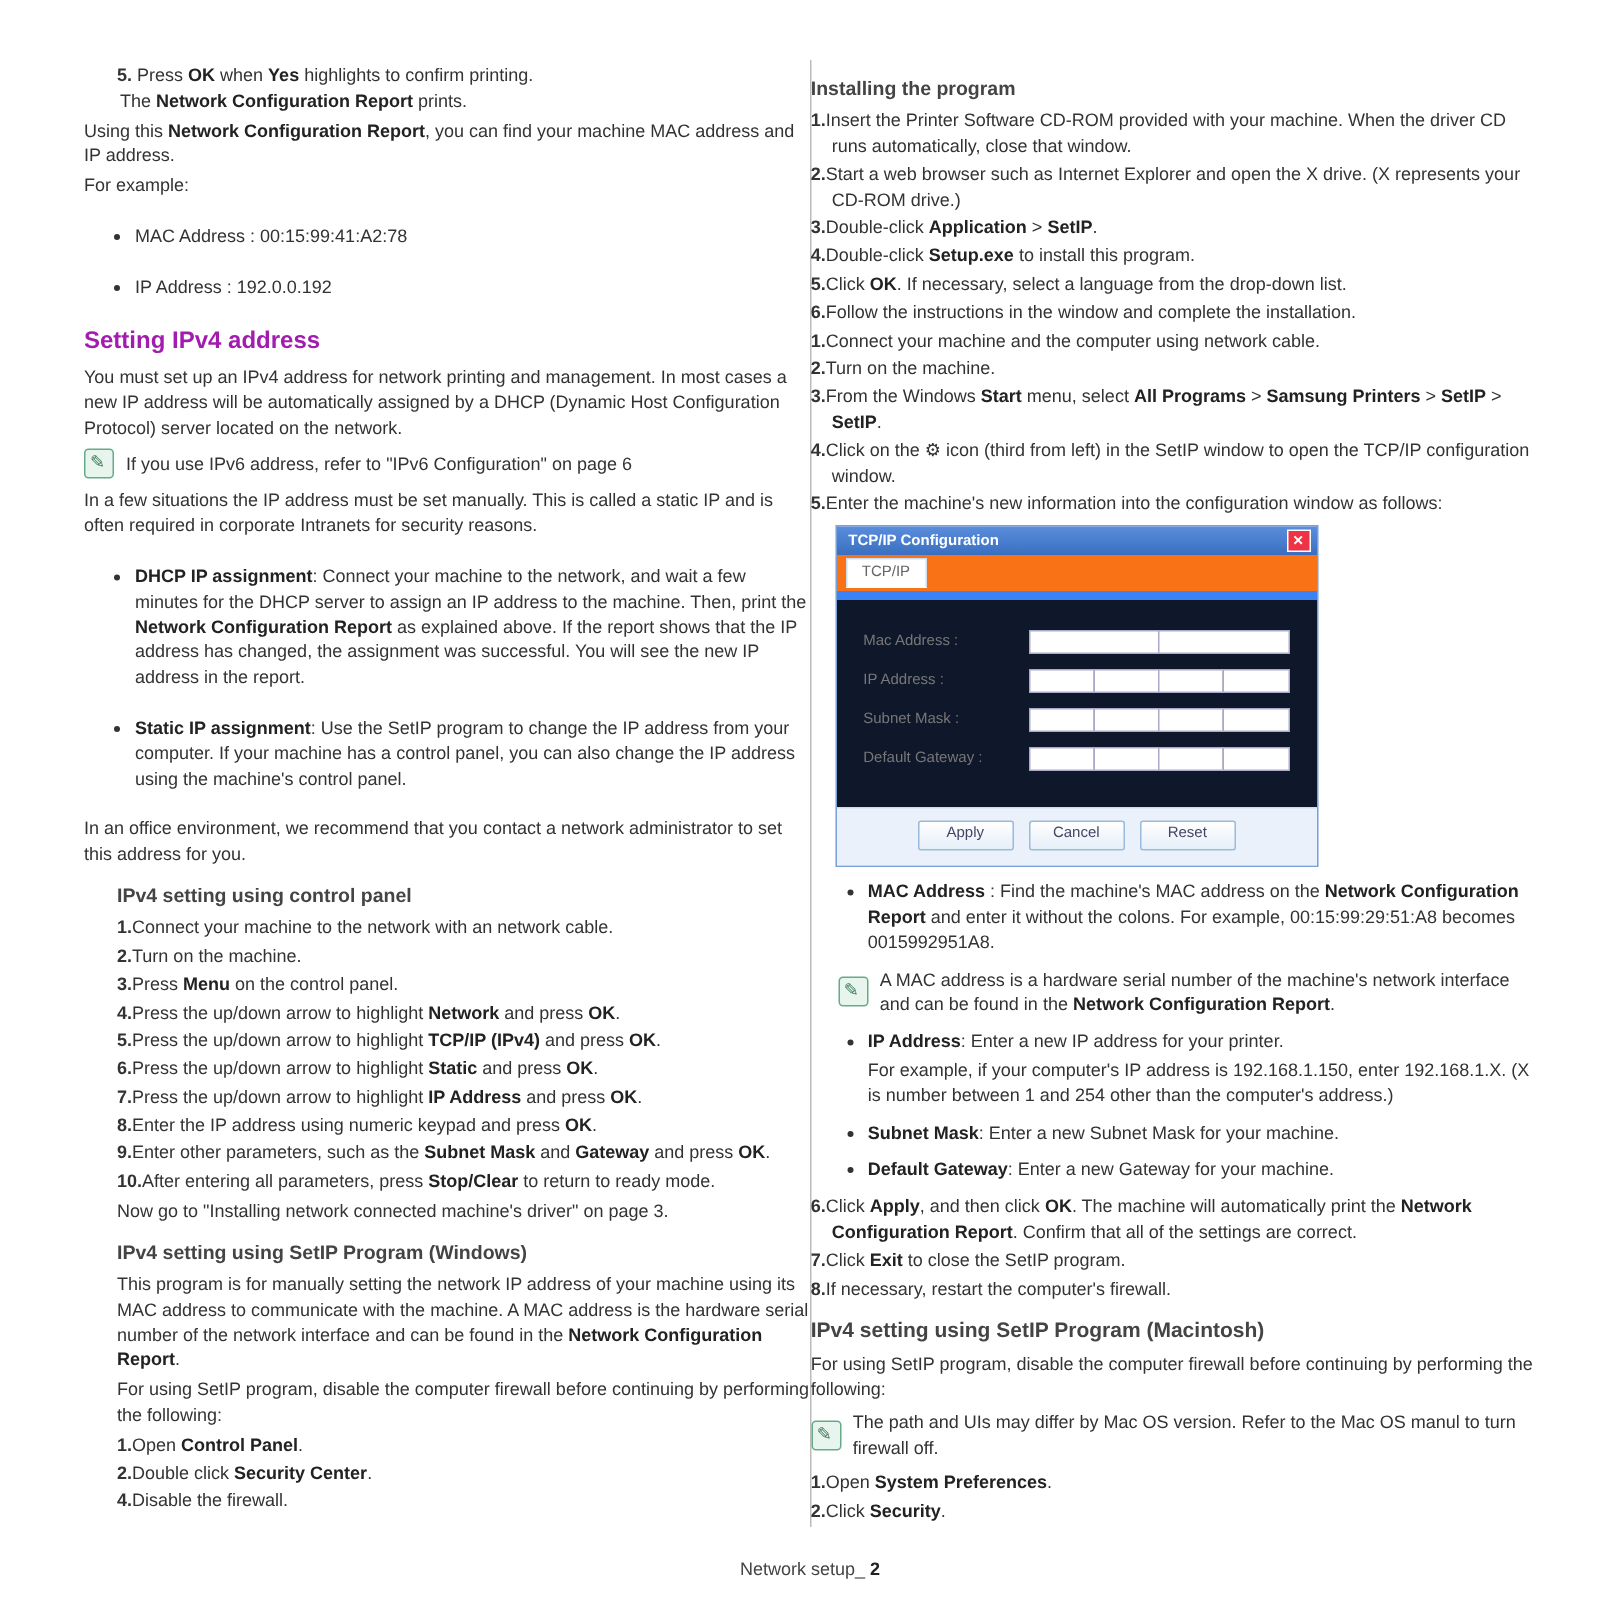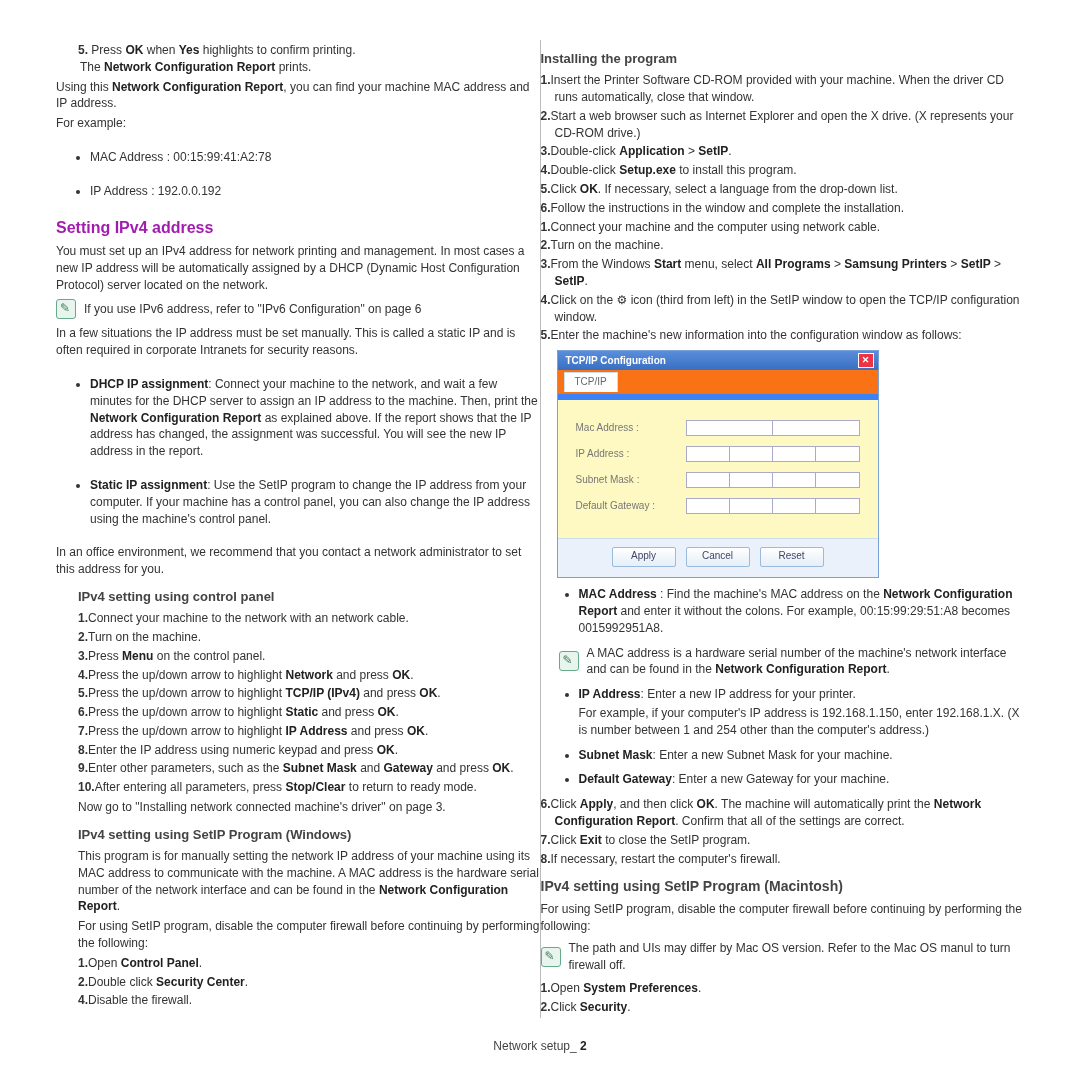--- a/index.html
+++ b/index.html
@@ -115,21 +115,21 @@
   }
   .dlg-tab span {
     display: inline-block;
     padding: 2px 10px;
     background: #fff;
     border: 1px solid #cde;
     border-bottom-color: #fff;
     font-size: 10px;
   }
   .dlg-body {
-    background: #fef9c3;
+    background: #0f172a;
     padding: 10px 18px 14px 18px;
   }
   .dlg-row {
     display: flex;
     align-items: center;
     margin: 10px 0;
   }
   .dlg-label {
     width: 110px;
     font-size: 10px;

